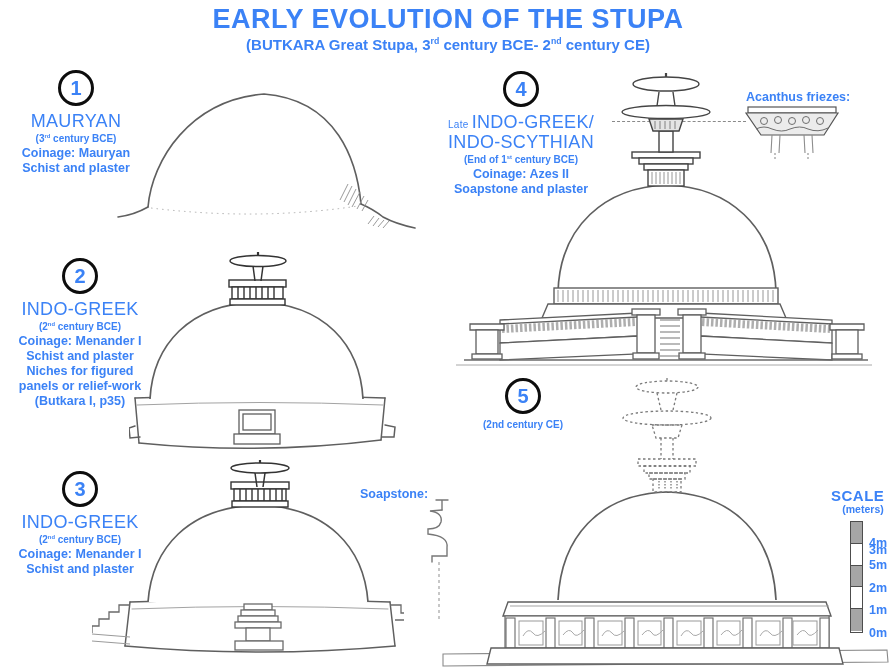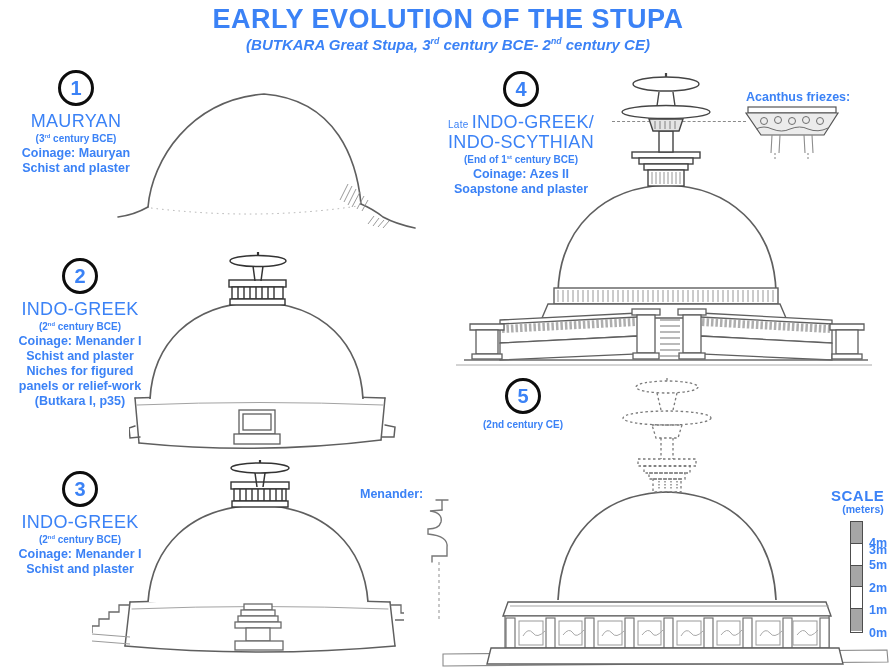--- a/index.html
+++ b/index.html
@@ -1,21 +1,21 @@
 <!DOCTYPE html>
 <html><head>
 <meta charset="utf-8">
 <style>
   html,body{margin:0;padding:0;background:#fff;}
   .canvas{position:relative;width:896px;height:672px;background:#ffffff;overflow:hidden;
           font-family:"Liberation Sans",sans-serif;color:#3b82f6;}
   .title{position:absolute;top:4px;left:0;width:100%;text-align:center;
          font-size:27px;font-weight:bold;letter-spacing:.5px;}
   .subtitle{position:absolute;top:36px;left:0;width:100%;text-align:center;
-            font-size:15px;font-weight:bold;font-style:italic;}
+            font-size:15px;font-weight:bold;}
   sup{font-size:.58em;font-weight:bold;}
   .label-block{position:absolute;text-align:center;}
   .num-circle{width:30px;height:30px;border:3px solid #0d0d0d;border-radius:50%;
               margin:0 auto 5px auto;font-size:20px;font-weight:bold;line-height:30px;text-align:center;}
   .heading{font-size:18px;font-weight:normal;letter-spacing:.3px;line-height:1.12;}
   .late{font-size:10px;}
   .era{font-size:10px;font-weight:bold;margin-top:2px;line-height:1.15;}
   .details{font-size:12.5px;font-weight:bold;white-space:pre-line;line-height:1.2;margin-top:1px;}
   .annot{position:absolute;font-size:12.5px;font-weight:bold;}
   .dash-line{position:absolute;border-top:1.6px dashed #8a8a8a;z-index:1;}
@@ -221,21 +221,21 @@
         <circle cx="62" cy="15" r="3.5"></circle>
         <circle cx="76" cy="16" r="3.5"></circle>
       <path d="M12 24 Q20 20 28 24 Q38 28 46 24 Q56 20 64 24 Q74 28 84 23"></path>
     </g>
     <g stroke="#8d8d8d" stroke-width="1.1" fill="none">
       <path d="M28 30 L27 48 M36 30 L35 48 M60 30 L61 48 M68 30 L69 48"></path>
       <path d="M31 48 L31 55 M64 48 L64 55" stroke-dasharray="2 2"></path>
     </g>
   </svg>
 
-  <div class="annot" style="left:360px;top:487px;">Menander:</div>
+  <div class="annot" style="left:360px;top:487px;">Soapstone:</div>
   <svg class="draw" style="left:402px;top:498px;" width="48" height="124" viewBox="0 0 48 124">
     <g fill="none" stroke="#777777" stroke-width="1.4" stroke-linecap="round">
       <path d="M34 2 L46 2 M40 2 L40 12"></path>
       <path d="M40 12 L28 13 Q41 15 39 24 Q37 31 26 31 L26 36 Q47 38 45 50 L45 58 L30 58 L30 64"></path>
     </g>
     <path d="M37 64 L37 122" stroke="#9a9a9a" stroke-width="1.1" stroke-dasharray="3 3" fill="none"></path>
   </svg>
 
   <svg class="draw" style="left:435px;top:372px;" width="457" height="298" viewBox="0 0 457 298">
     <path d="M123 228 C126 166 163 122 232 120 C301 122 338 166 341 228" fill="#ffffff" stroke="#5f5f5f" stroke-width="1.7"></path>

